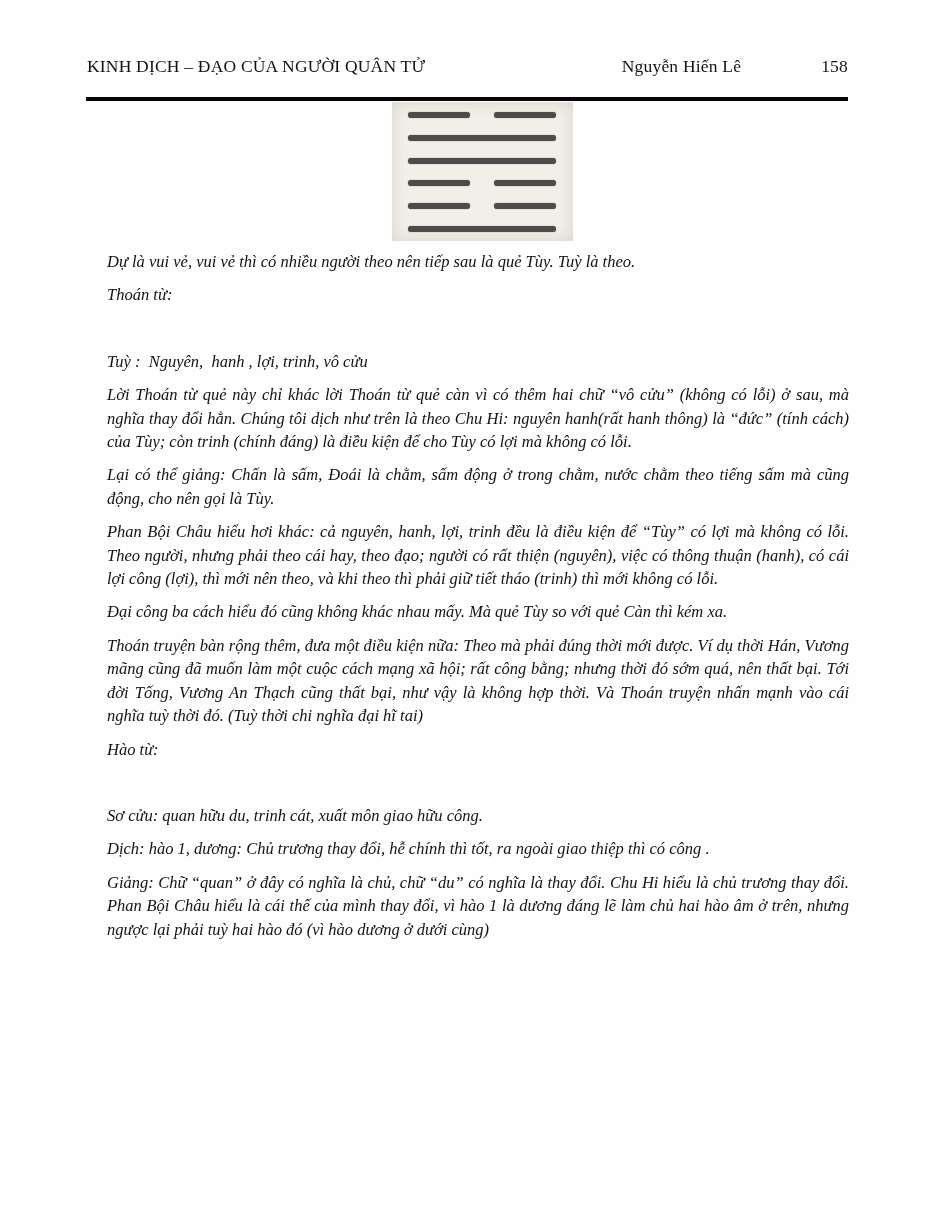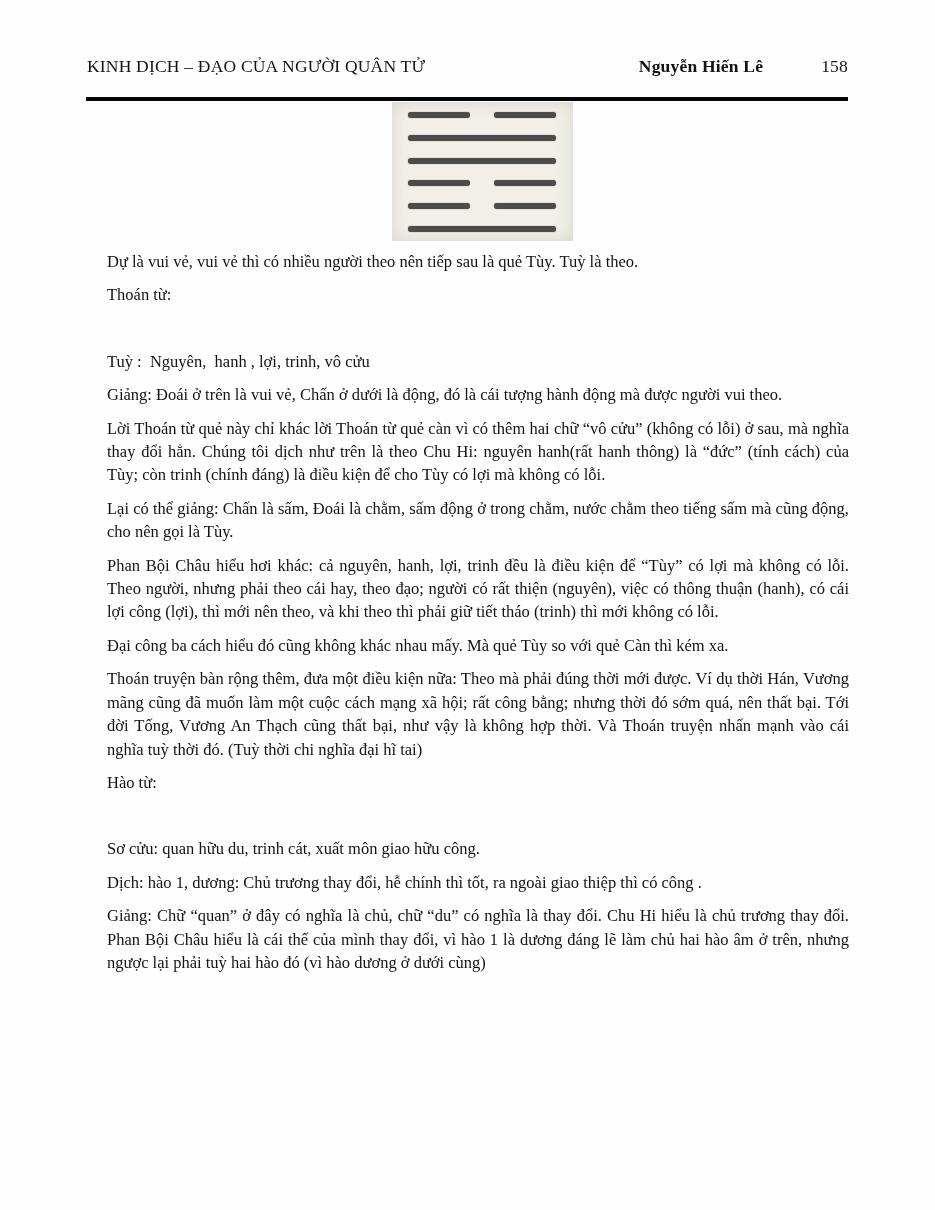--- a/index.html
+++ b/index.html
@@ -10,42 +10,42 @@
     font-family:"Liberation Serif", serif;
     color:#121212;
     overflow:hidden;
   }
   .page-header{
     position:absolute;left:87px;top:56px;width:761px;
     display:flex;align-items:center;
     font-size:17.5px;letter-spacing:.2px;white-space:nowrap;
   }
   .page-header .book-title{flex:1;}
-  .page-header .author{margin-right:58px;font-weight:bold;}
+  .page-header .author{margin-right:80px;}
   .header-rule{
     position:absolute;left:86px;top:97px;width:762px;height:4px;
     background:#060606;
   }
   .hexagram{
     position:absolute;left:392px;top:102px;width:181px;height:139px;
     background:#f1efe8;
     box-shadow:inset 0 0 16px rgba(125,118,100,.22);
     display:flex;flex-direction:column;justify-content:space-between;
     padding:10px 16px 9px;box-sizing:border-box;
   }
   .hexline{height:6px;width:148px;display:flex;justify-content:space-between;}
   .hexline .seg{height:6px;background:#4c4c4a;border-radius:3px;
     box-shadow:0 0 1px rgba(60,60,58,.8);}
   .hexline.solid .seg{width:100%;}
   .hexline.broken .seg{width:42%;}
   .content{
     position:absolute;left:107px;top:250px;width:754px;
     font-size:16.5px;line-height:23.4px;text-align:justify;
   }
-  .content p{margin:0 12px 10px 0;}
+  .content p{margin:0 12px 10px 0;font-style:italic;}
   .spacer{height:33px;}
   .pre{white-space:pre-wrap;}
 </style>
 </head>
 <body>
 
 <div class="page">
 
   <div class="page-header">
     <span class="book-title">KINH DỊCH – ĐẠO CỦA NGƯỜI QUÂN TỬ</span>
@@ -77,21 +77,20 @@
       <div class="hexline solid">
         <span class="seg"></span>
       </div>
     </div>
 
   <div class="content">
     <p>Dự là vui vẻ, vui vẻ thì có nhiều người theo nên tiếp sau là quẻ Tùy. Tuỳ là theo.</p>
     <p>Thoán từ:</p>
     <div class="spacer"></div>
     <p class="pre">Tuỳ :  Nguyên,  hanh , lợi, trinh, vô cửu</p>
-    <p>Giảng: Đoái ở trên là vui vẻ, Chấn ở dưới là động, đó là cái tượng hành động mà được người vui theo.</p>
     <p>Lời Thoán từ quẻ này chỉ khác lời Thoán từ quẻ càn vì có thêm hai chữ “vô cửu” (không có lỗi) ở sau, mà nghĩa thay đổi hẳn. Chúng tôi dịch như trên là theo Chu Hi: nguyên hanh(rất hanh thông) là “đức” (tính cách) của Tùy; còn trinh (chính đáng) là điều kiện để cho Tùy có lợi mà không có lỗi.</p>
     <p>Lại có thể giảng: Chấn là sấm, Đoái là chằm, sấm động ở trong chằm, nước chằm theo tiếng sấm mà cũng động, cho nên gọi là Tùy.</p>
     <p>Phan Bội Châu hiểu hơi khác: cả nguyên, hanh, lợi, trinh đều là điều kiện để “Tùy” có lợi mà không có lỗi. Theo người, nhưng phải theo cái hay, theo đạo; người có rất thiện (nguyên), việc có thông thuận (hanh), có cái lợi công (lợi), thì mới nên theo, và khi theo thì phải giữ tiết tháo (trinh) thì mới không có lỗi.</p>
     <p>Đại công ba cách hiểu đó cũng không khác nhau mấy. Mà quẻ Tùy so với quẻ Càn thì kém xa.</p>
     <p>Thoán truyện bàn rộng thêm, đưa một điều kiện nữa: Theo mà phải đúng thời mới được. Ví dụ thời Hán, Vương mãng cũng đã muốn làm một cuộc cách mạng xã hội; rất công bằng; nhưng thời đó sớm quá, nên thất bại. Tới đời Tống, Vương An Thạch cũng thất bại, như vậy là không hợp thời. Và Thoán truyện nhấn mạnh vào cái nghĩa tuỳ thời đó. (Tuỳ thời chi nghĩa đại hĩ tai)</p>
     <p>Hào từ:</p>
     <div class="spacer"></div>
     <p>Sơ cửu: quan hữu du, trinh cát, xuất môn giao hữu công.</p>
     <p>Dịch: hào 1, dương: Chủ trương thay đổi, hễ chính thì tốt, ra ngoài giao thiệp thì có công .</p>
     <p>Giảng: Chữ “quan” ở đây có nghĩa là chủ, chữ “du” có nghĩa là thay đổi. Chu Hi hiểu là chủ trương thay đổi. Phan Bội Châu hiểu là cái thế của mình thay đổi, vì hào 1 là dương đáng lẽ làm chủ hai hào âm ở trên, nhưng ngược lại phải tuỳ hai hào đó (vì hào dương ở dưới cùng)</p>

